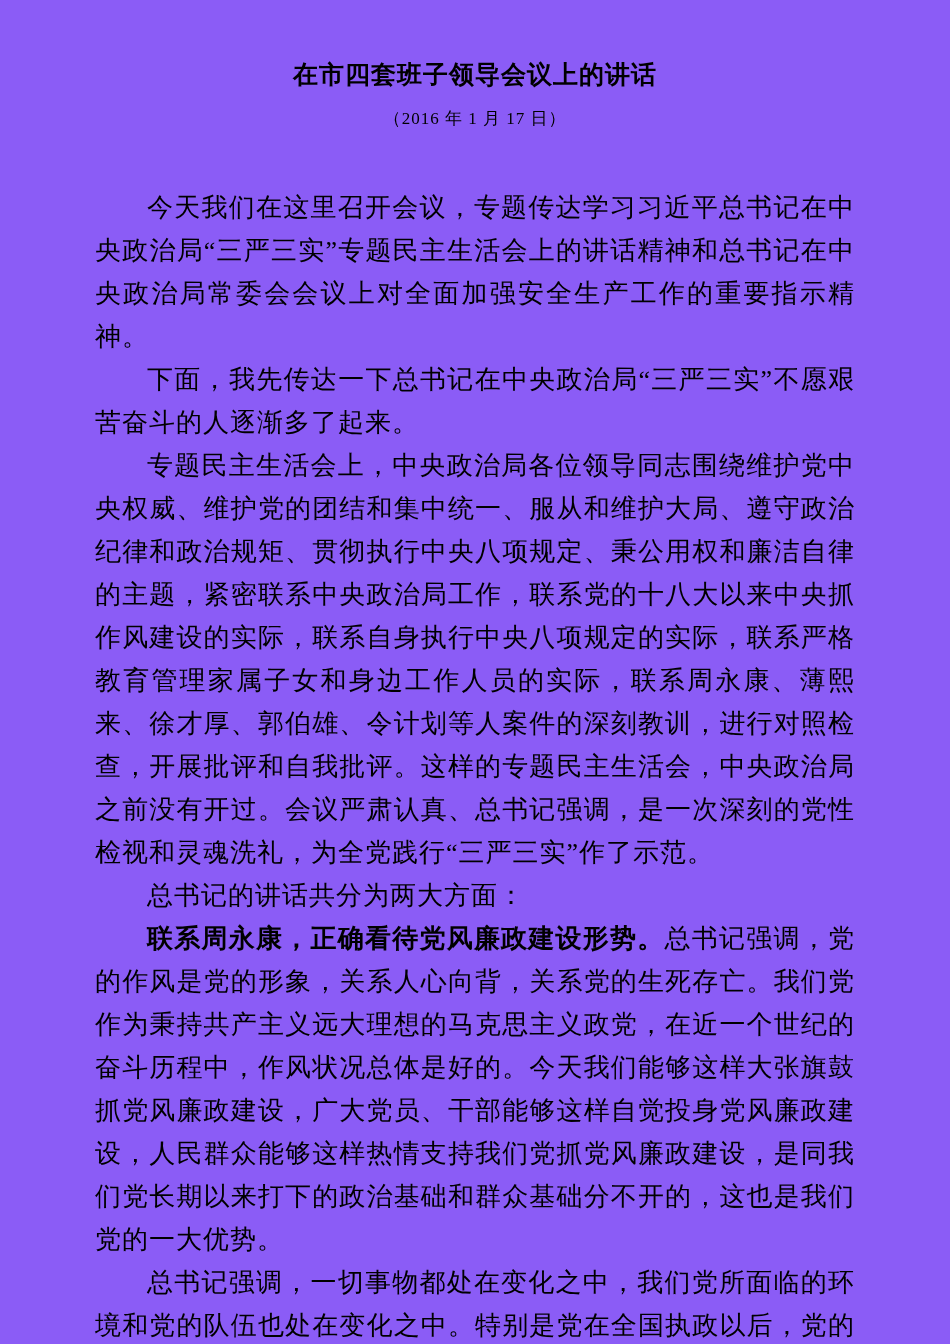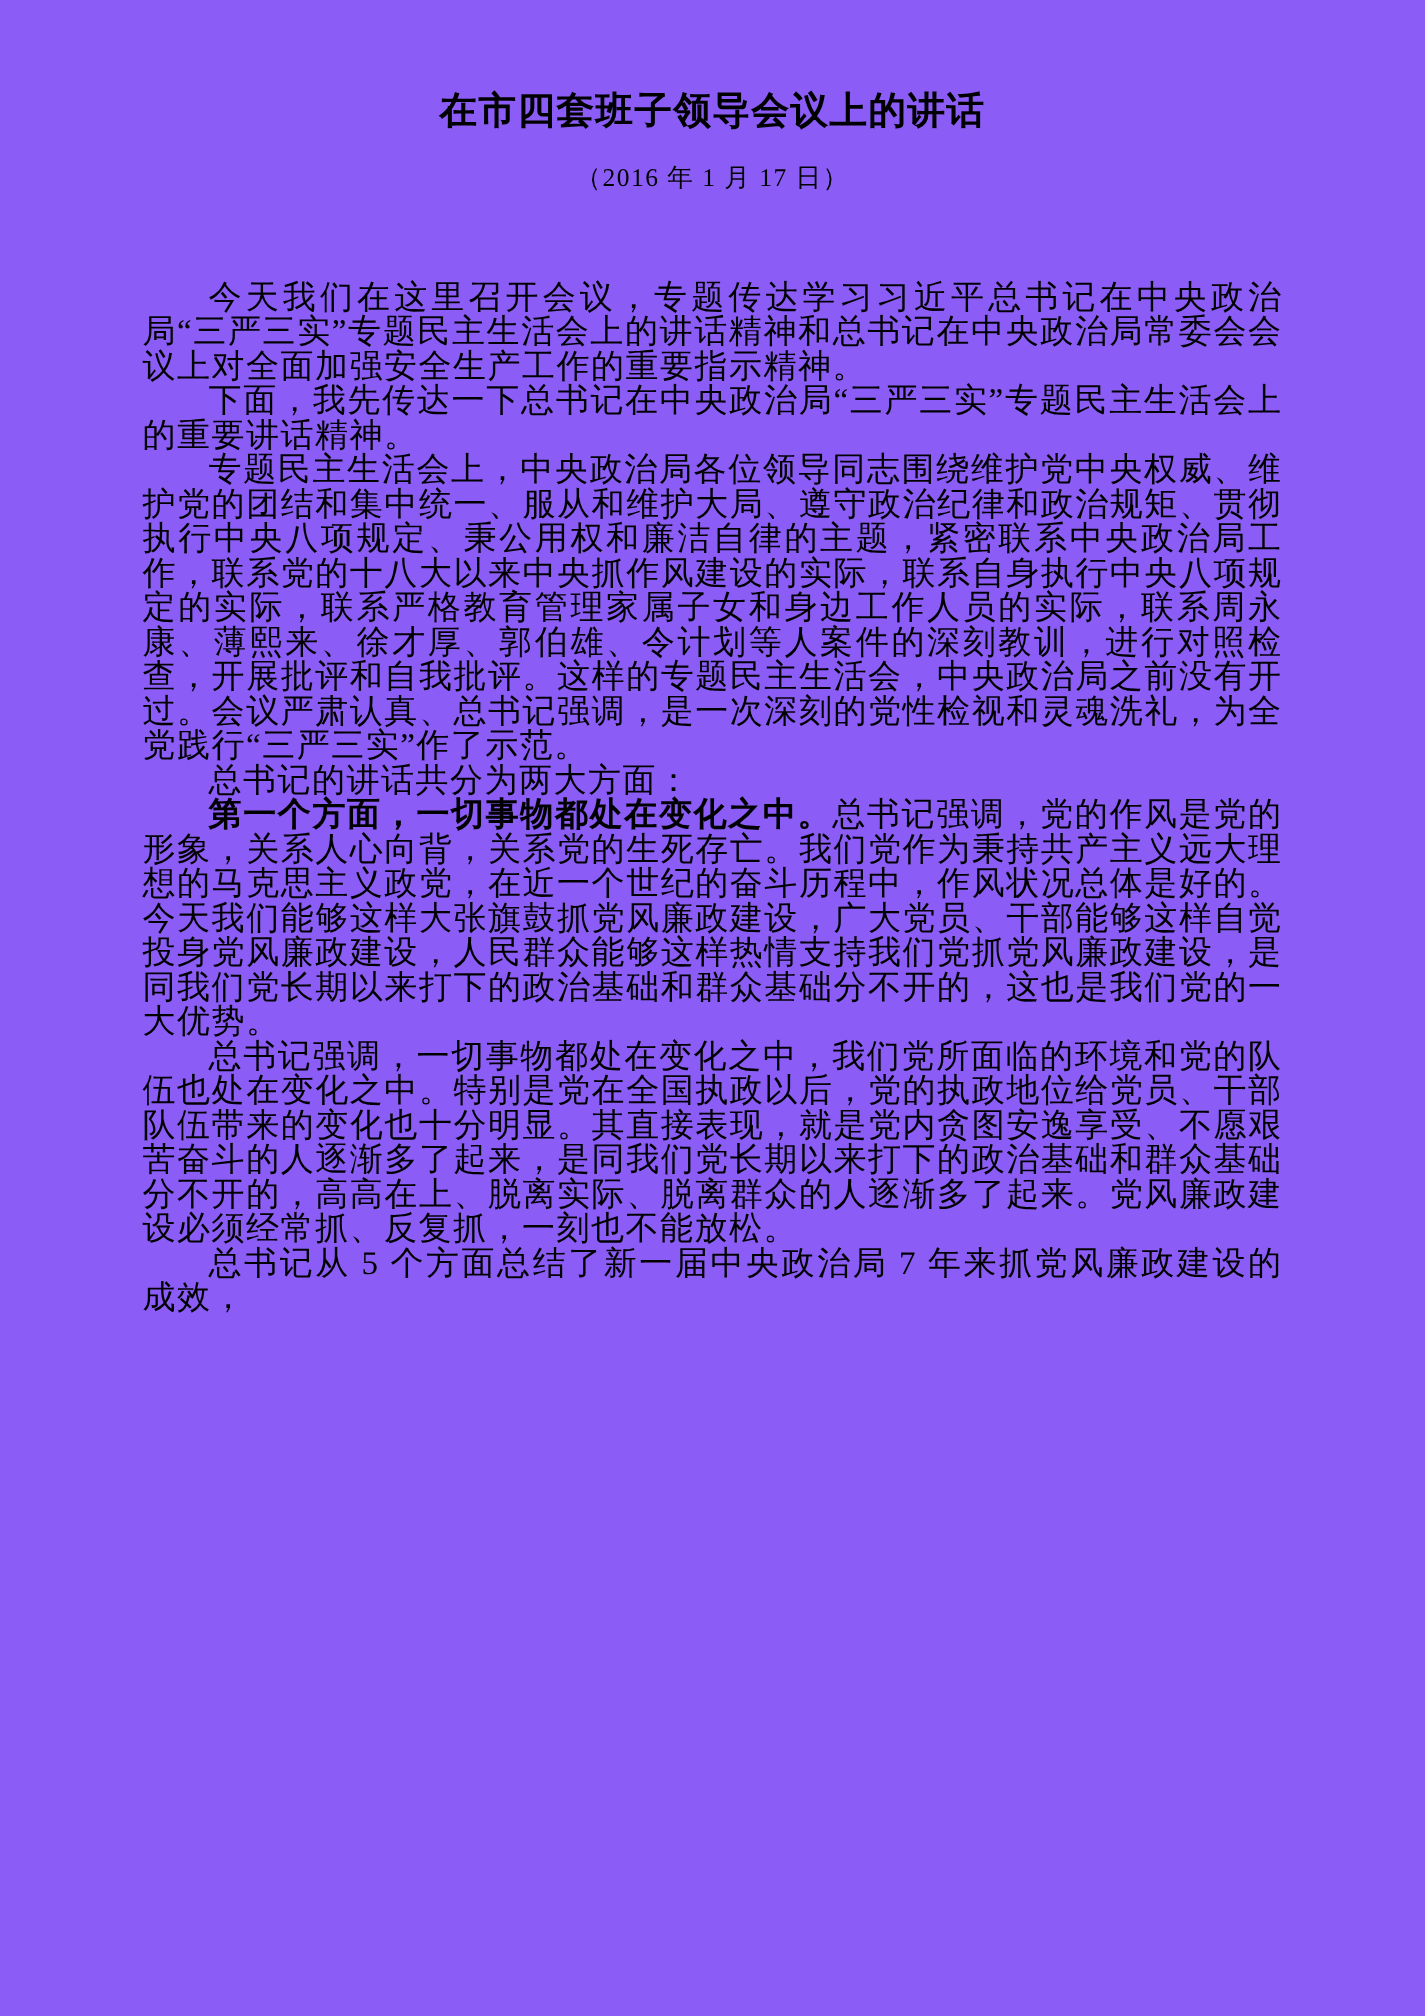--- a/index.html
+++ b/index.html
@@ -28,22 +28,22 @@
     line-height: 34px;
   }
   .doc-date {
     text-align: center;
     font-size: 17px;
     letter-spacing: 1px;
     margin: 0 0 52px 0;
     line-height: 30px;
   }
   .doc-body p {
-    font-size: 22px;
-    line-height: 23px;
+    font-size: 26px;
+    line-height: 43px;
     letter-spacing: 1px;
     text-align: justify;
     text-justify: inter-ideograph;
     text-indent: 2em;
     margin: 0;
     word-break: break-all;
   }
   .doc-body p.bold {
     font-weight: normal;
   }
@@ -52,20 +52,20 @@
   }
 </style>
 </head>
 <body>
 
 <div class="page">
   <h1 class="doc-title">在市四套班子领导会议上的讲话</h1>
   <div class="doc-date">（2016 年 1 月 17 日）</div>
   <div class="doc-body">
       <p>今天我们在这里召开会议，专题传达学习习近平总书记在中央政治局“三严三实”专题民主生活会上的讲话精神和总书记在中央政治局常委会会议上对全面加强安全生产工作的重要指示精神。</p>
-      <p>下面，我先传达一下总书记在中央政治局“三严三实”专题民主生活会上的重要讲话精神。</p>
+      <p>下面，我先传达一下总书记在中央政治局“三严三实”不愿艰苦奋斗的人逐渐多了起来。</p>
       <p>专题民主生活会上，中央政治局各位领导同志围绕维护党中央权威、维护党的团结和集中统一、服从和维护大局、遵守政治纪律和政治规矩、贯彻执行中央八项规定、秉公用权和廉洁自律的主题，紧密联系中央政治局工作，联系党的十八大以来中央抓作风建设的实际，联系自身执行中央八项规定的实际，联系严格教育管理家属子女和身边工作人员的实际，联系周永康、薄熙来、徐才厚、郭伯雄、令计划等人案件的深刻教训，进行对照检查，开展批评和自我批评。这样的专题民主生活会，中央政治局之前没有开过。会议严肃认真、总书记强调，是一次深刻的党性检视和灵魂洗礼，为全党践行“三严三实”作了示范。</p>
       <p class="bold">总书记的讲话共分为两大方面：</p>
-      <p><span class="lead">第一个方面，一切事物都处在变化之中。</span>总书记强调，党的作风是党的形象，关系人心向背，关系党的生死存亡。我们党作为秉持共产主义远大理想的马克思主义政党，在近一个世纪的奋斗历程中，作风状况总体是好的。今天我们能够这样大张旗鼓抓党风廉政建设，广大党员、干部能够这样自觉投身党风廉政建设，人民群众能够这样热情支持我们党抓党风廉政建设，是同我们党长期以来打下的政治基础和群众基础分不开的，这也是我们党的一大优势。</p>
+      <p><span class="lead">联系周永康，正确看待党风廉政建设形势。</span>总书记强调，党的作风是党的形象，关系人心向背，关系党的生死存亡。我们党作为秉持共产主义远大理想的马克思主义政党，在近一个世纪的奋斗历程中，作风状况总体是好的。今天我们能够这样大张旗鼓抓党风廉政建设，广大党员、干部能够这样自觉投身党风廉政建设，人民群众能够这样热情支持我们党抓党风廉政建设，是同我们党长期以来打下的政治基础和群众基础分不开的，这也是我们党的一大优势。</p>
       <p>总书记强调，一切事物都处在变化之中，我们党所面临的环境和党的队伍也处在变化之中。特别是党在全国执政以后，党的执政地位给党员、干部队伍带来的变化也十分明显。其直接表现，就是党内贪图安逸享受、不愿艰苦奋斗的人逐渐多了起来，是同我们党长期以来打下的政治基础和群众基础分不开的，高高在上、脱离实际、脱离群众的人逐渐多了起来。党风廉政建设必须经常抓、反复抓，一刻也不能放松。</p>
       <p>总书记从 5 个方面总结了新一届中央政治局 7 年来抓党风廉政建设的成效，</p>
     </div>
 </div>
 
 </body></html>

